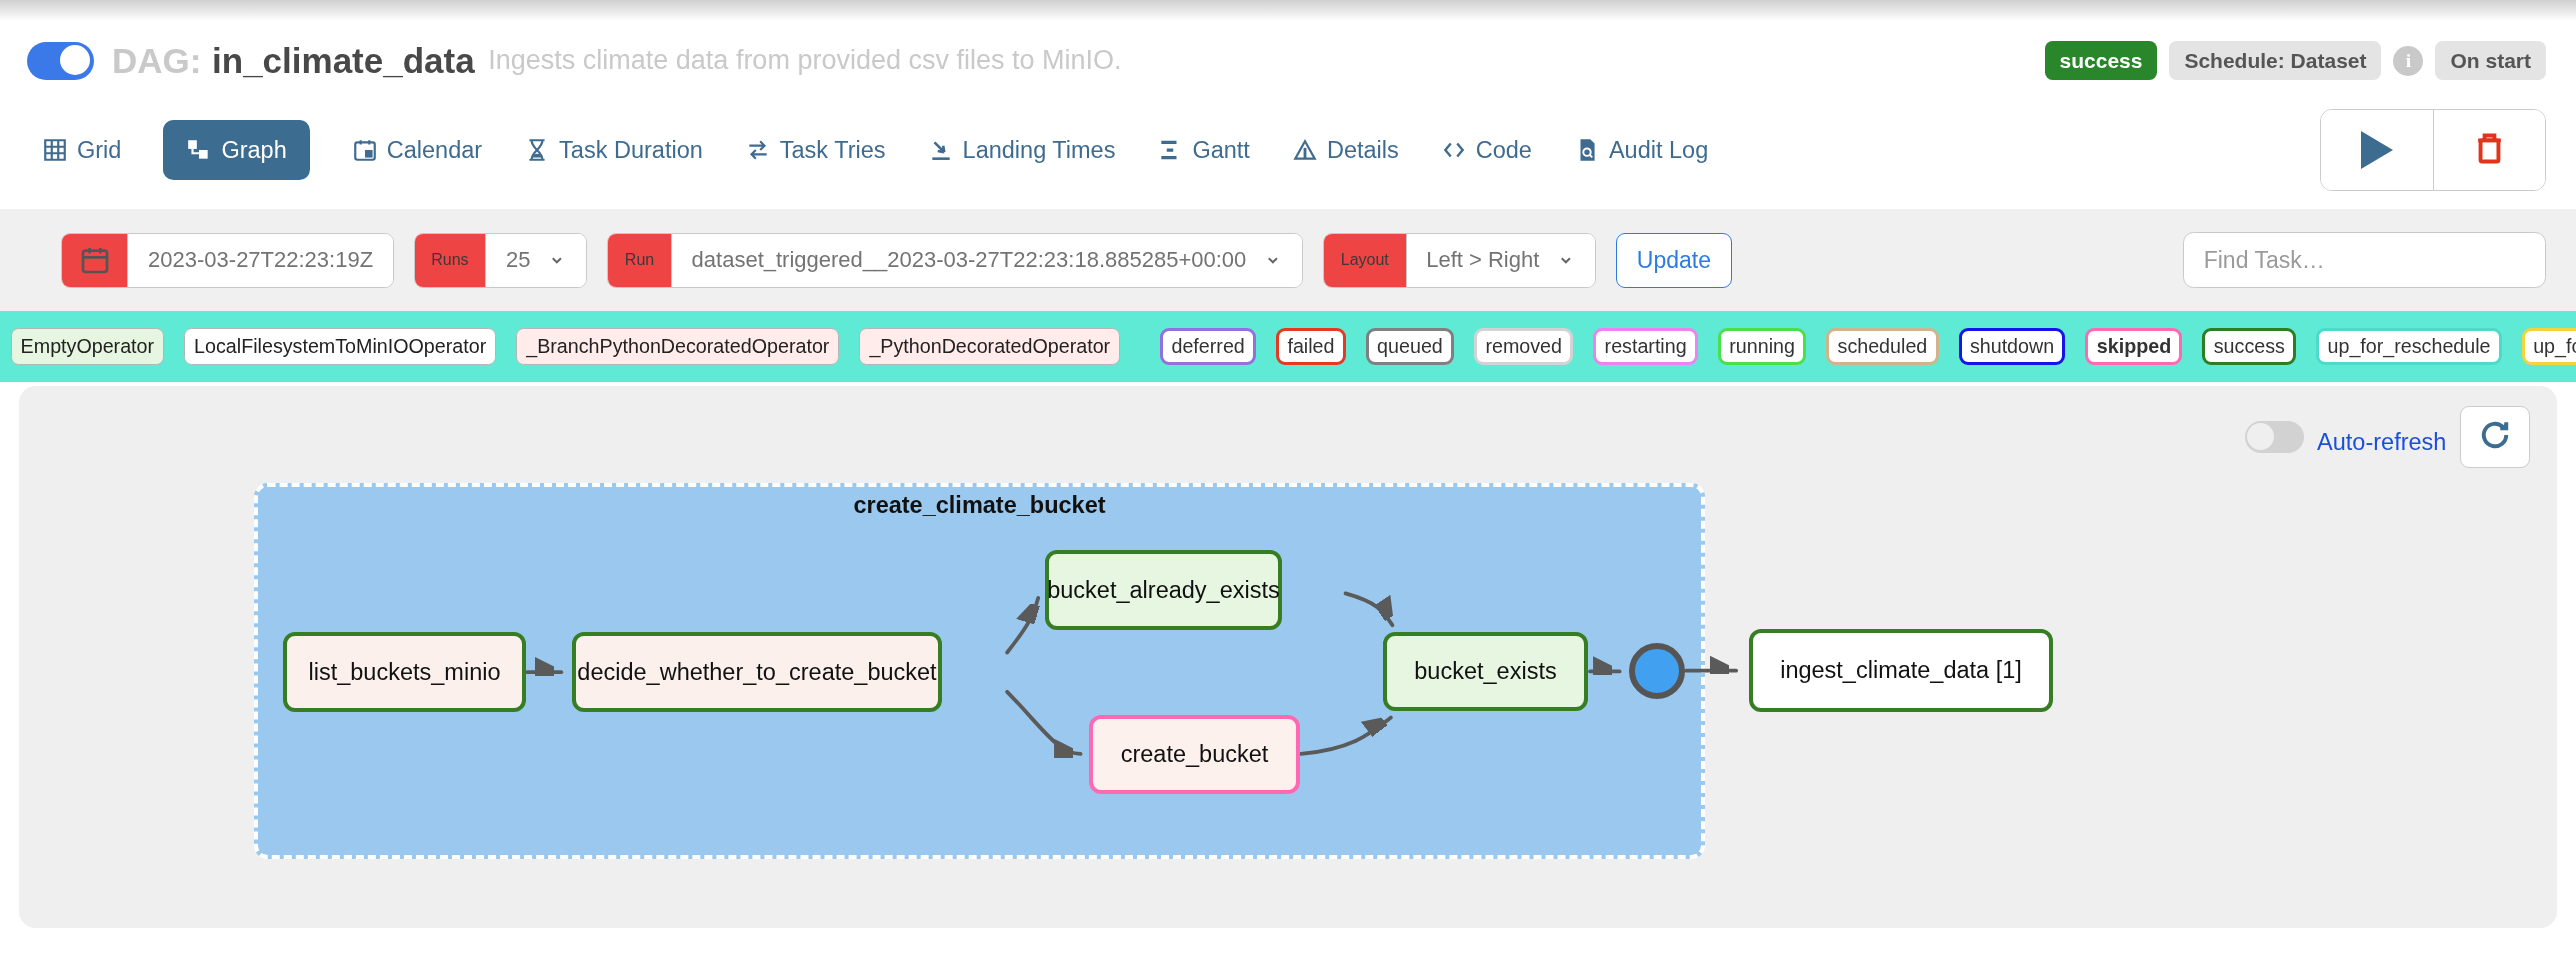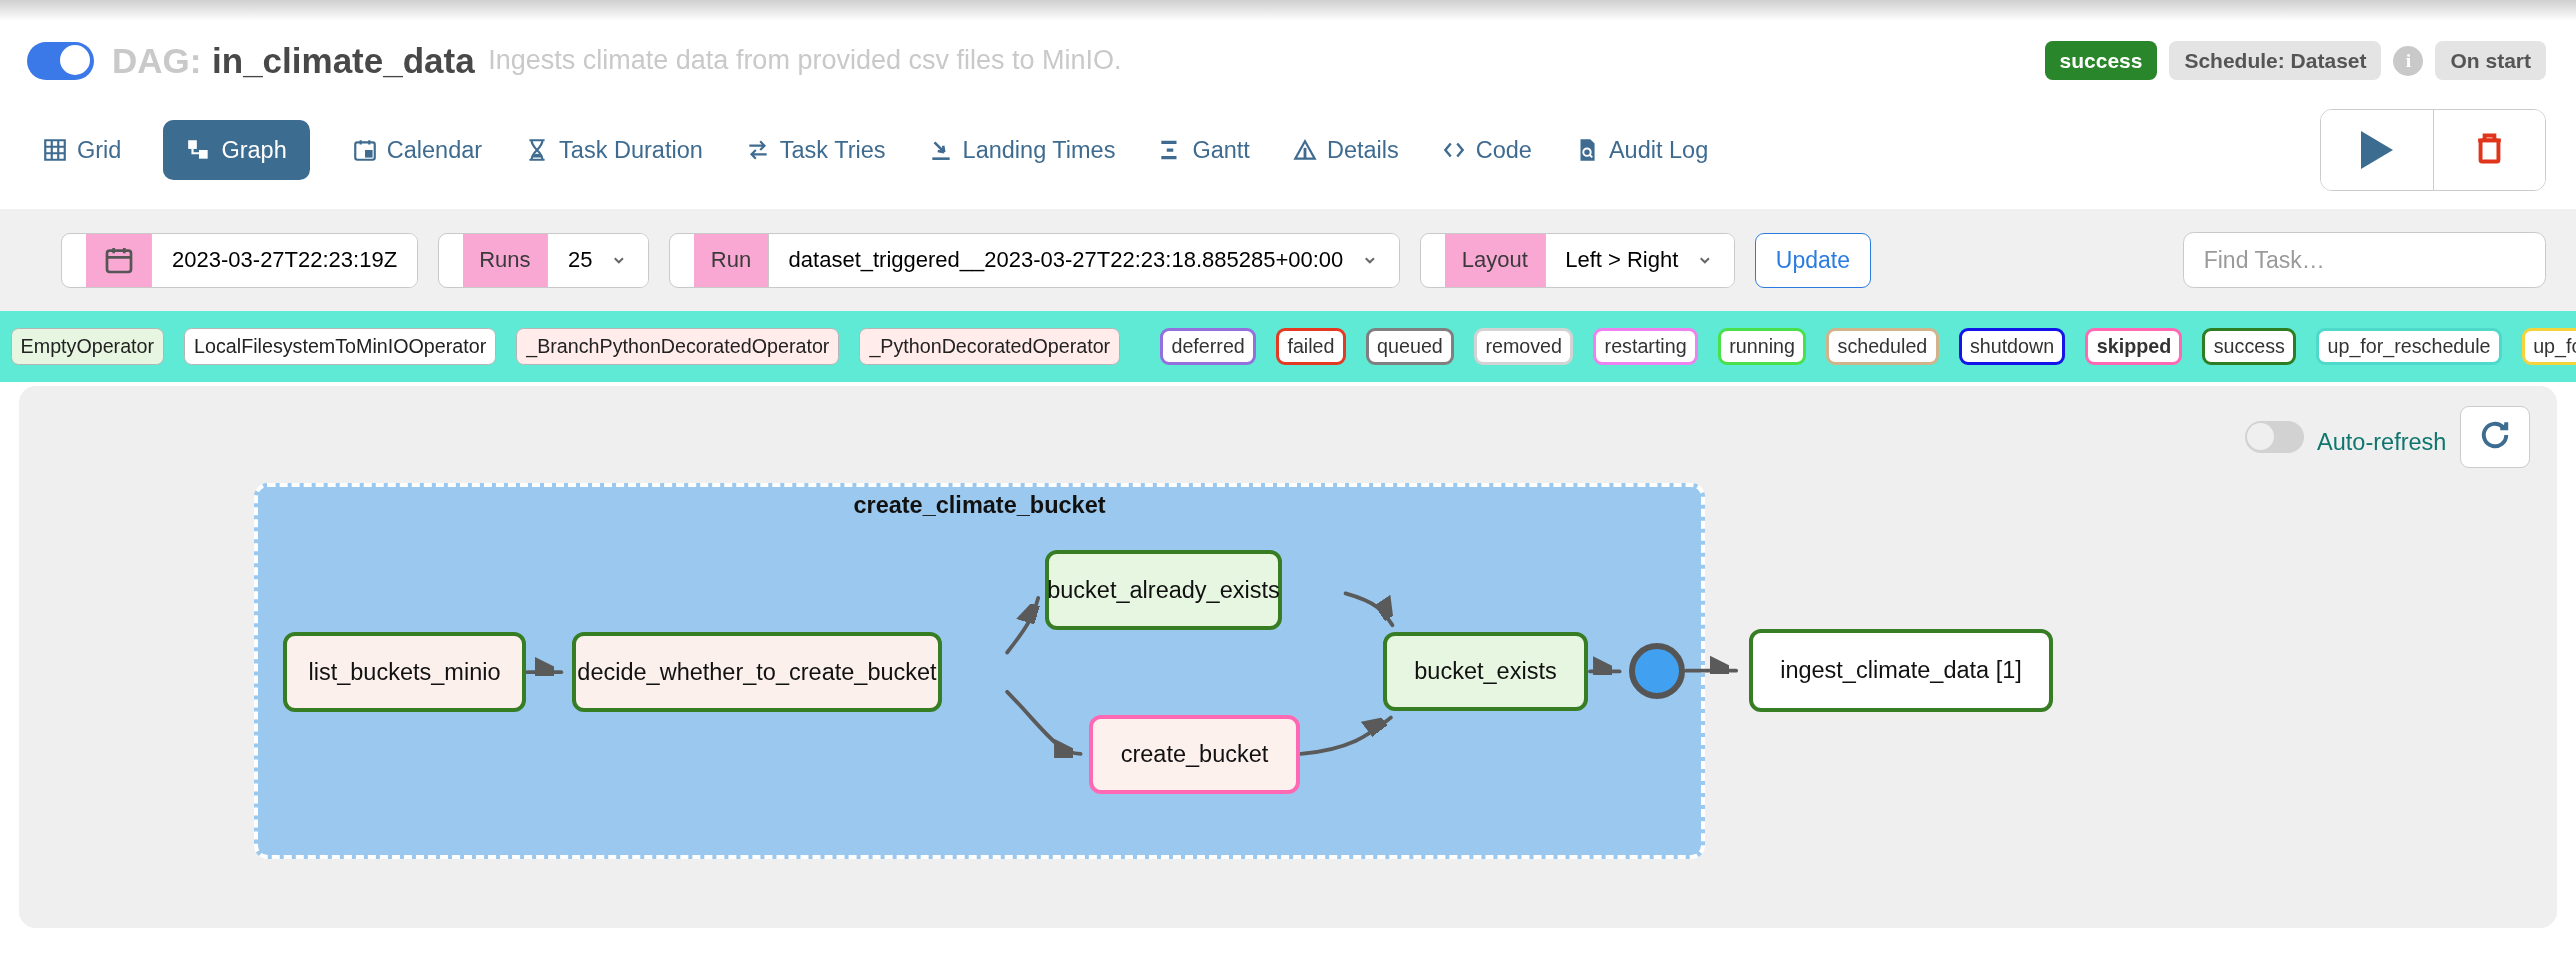--- a/index.html
+++ b/index.html
@@ -28,39 +28,39 @@
   .tab.selected { background:#3d6c91; color:#fff; border-radius:10.6px; padding:16.7px 23px; }
   .tabs-spacer { flex:1; }
   .btn-group { display:flex; border:1.5px solid #ccc; border-radius:12px; overflow:hidden; background:#fff; }
   .btn-group .gbtn { width:112px; height:80px; display:flex; align-items:center; justify-content:center; background:#fff; cursor:pointer; }
   .btn-group .gbtn + .gbtn { border-left:1.5px solid #ccc; }
   .play-tri { width:0; height:0; border-left:32px solid #3d6c91; border-top:19.7px solid transparent; border-bottom:19.7px solid transparent; }
 
   
   .filter-bar { background:#f0f0f0; padding:23px 30px 23px 61px; display:flex; align-items:center; gap:19.7px; }
   .igroup { display:flex; align-items:stretch; border:1.5px solid #c9c9c9; border-radius:9px; overflow:hidden; height:55px; background:#fff; }
-  .iaddon { background:#f9a8d4; display:flex; align-items:center; justify-content:center; padding:0 16.7px; font-size:22px; color:#3a3a3a; border-right:1.5px solid #c9c9c9;margin-left:24px; }
-  .ifield { background:#fff; display:flex; align-items:center; padding:0 19.7px; font-size:22px; color:#000000; white-space:nowrap; }
+  .iaddon { background:#ef4444; display:flex; align-items:center; justify-content:center; padding:0 16.7px; font-size:16px; color:#3a3a3a; border-right:1.5px solid #c9c9c9; }
+  .ifield { background:#fff; display:flex; align-items:center; padding:0 19.7px; font-size:22px; color:#737373; white-space:nowrap; }
   .iselect { gap:16.7px; cursor:pointer; }
   .update-btn { height:55px; padding:0 19.7px; border:1.5px solid #2b7ce0; border-radius:9px; background:#fff; color:#2b7ce0; font-size:23px; display:flex; align-items:center; cursor:pointer; }
   .filter-spacer { flex:1; }
   .find-task { width:363px; height:56px; border:1.5px solid #c9c9c9; border-radius:10.6px; background:#fff; font-size:23px; color:#9a9a9a; display:flex; align-items:center; padding:0 19.7px; }
 
   
   .legend-row { display:flex; align-items:center; padding:16.7px 10.6px; gap:20px; background:#5eead4; flex-wrap:nowrap; }
   .op-badge { font-size:19.7px; color:#222; background:#fff; border:1.5px solid #b5b5b5; border-radius:7.6px; padding:6px 9px; white-space:nowrap; }
   .status-gap { width:27px; }
   .st-badge { font-size:19.7px; color:#333; background:#fff; border:3px solid #999; border-radius:9px; padding:3.8px 8.3px; white-space:nowrap; }
 
   
   .graph-panel { position:relative; margin:4.5px 19px 0 19px; height:542px; background:#efefef; border-radius:16.7px; }
   .autorefresh { position:absolute; top:19.7px; right:27px; display:flex; align-items:center; gap:13.6px; }
   .ar-toggle { width:59px; height:32px; border-radius:16.7px; background:#d2d2d2; position:relative; cursor:pointer; }
   .ar-toggle .knob { position:absolute; left:2.3px; top:2.3px; width:27px; height:27px; border-radius:50%; background:#efefef; }
-  .ar-label { font-size:23.5px; color:#0f766e;margin-top:12px; }
+  .ar-label { font-size:23.5px; color:#1d4ed8;margin-top:12px; }
   .refresh-btn { width:70px; height:62px; background:#fff; border:1.5px solid #ccc; border-radius:9px; display:flex; align-items:center; justify-content:center; cursor:pointer; }
 
   .task-group { position:absolute; left:235px; top:97px; width:1451px; height:376px; border-radius:13.6px; border:4.5px dashed #ffffff; cursor:pointer; }
   .group-title { position:absolute; left:235px; top:106px; width:1451px; text-align:center; font-size:23.5px; font-weight:bold; color:#111; }
 
   .edges { position:absolute; left:0; top:0; pointer-events:none; }
 
   .tnode { position:absolute; display:flex; align-items:center; justify-content:center; border-style:solid; border-width:4.5px; border-radius:12px; font-size:23.5px; color:#111; cursor:pointer; white-space:nowrap; }
   .join-circle { position:absolute; width:56px; height:56px; border-radius:50%; border:6px solid #555; cursor:pointer; }
 </style>

